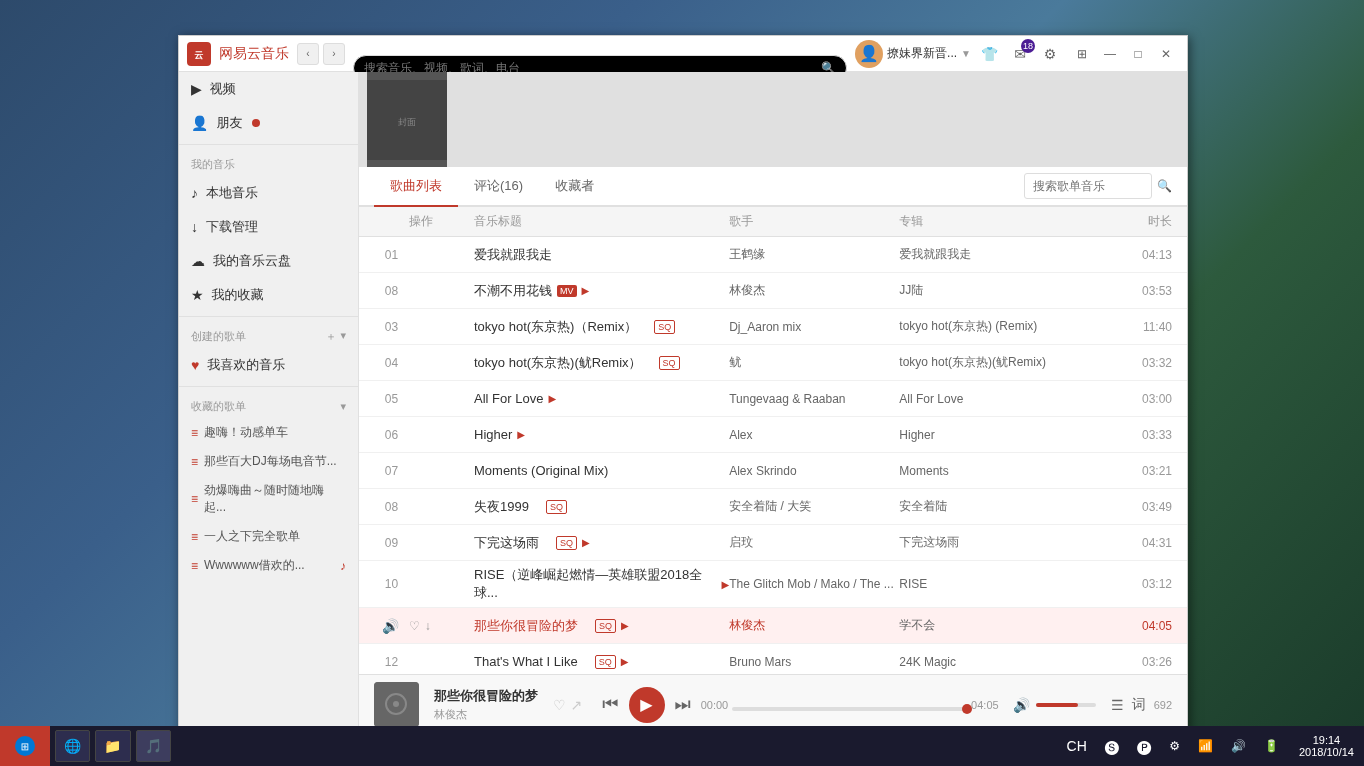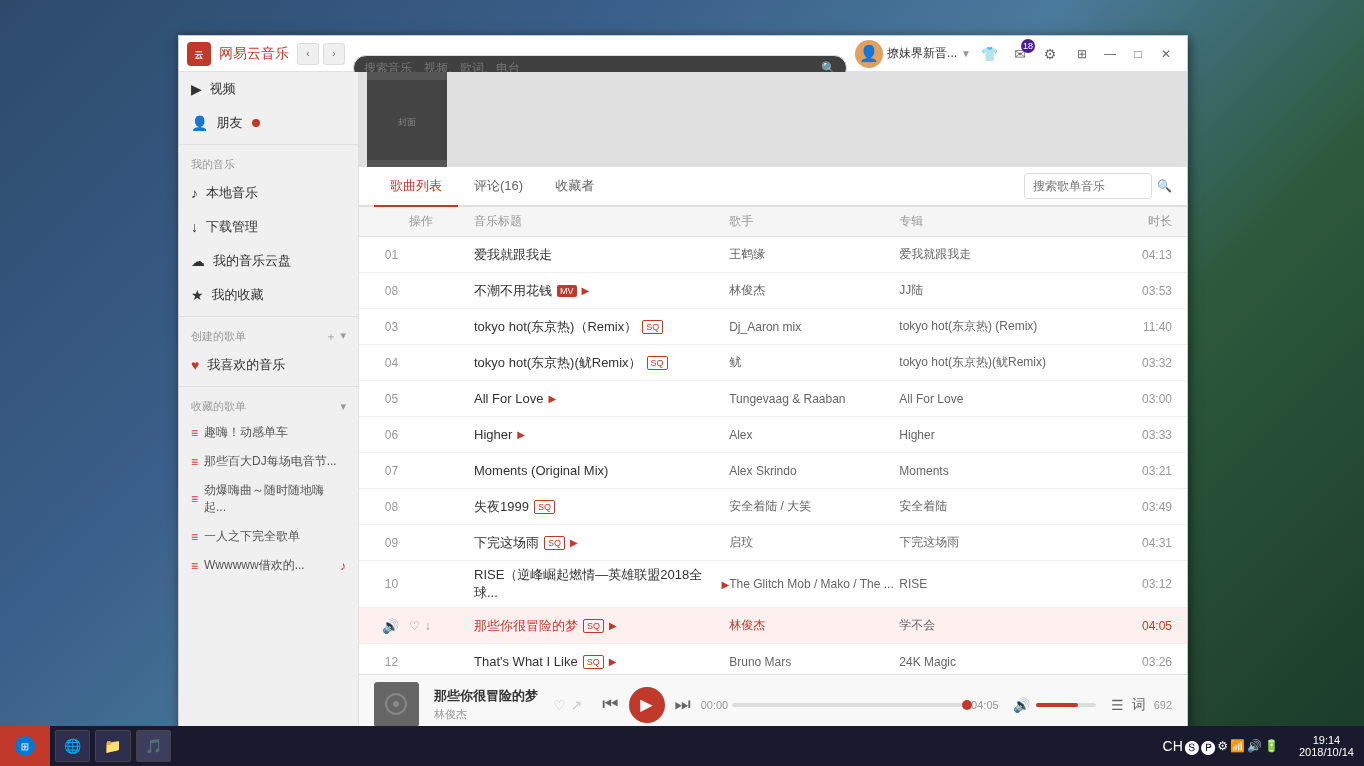--- a/index.html
+++ b/index.html
@@ -5,33 +5,33 @@
     * { box-sizing: border-box; margin: 0; padding: 0; }
     body { font-family: 'Microsoft YaHei', Arial, sans-serif; font-size: 12px; background: #4a5568; overflow: hidden; width: 1364px; height: 766px; }
     
     .desktop { width: 1364px; height: 766px; position: relative; background: linear-gradient(135deg, #2d4a6b 0%, #3a5f8a 30%, #4a7a9b 50%, #2d5a3d 70%, #1a3a2a 100%); }
 
     
     .taskbar { position: absolute; bottom: 0; left: 0; right: 0; height: 40px; background: #1a1a2e; display: flex; align-items: center; z-index: 100; }
     .taskbar-start { width: 50px; height: 40px; background: #c0392b; display: flex; align-items: center; justify-content: center; }
     .taskbar-items { display: flex; align-items: center; flex: 1; height: 100%; padding: 0 5px; gap: 5px; }
     .taskbar-item { height: 32px; padding: 0 8px; background: #2d2d4e; border: 1px solid #444; display: flex; align-items: center; gap: 5px; color: white; font-size: 11px; cursor: pointer; border-radius: 2px; }
-    .taskbar-tray { display: flex; align-items: center; gap: 2px; padding: 0 10px; color: white; font-size: 11px; }
+    .taskbar-tray { display: flex; align-items: center; gap: 18px; padding: 0 10px; color: white; font-size: 11px; }
     .taskbar-clock { display: flex; flex-direction: column; align-items: center; color: white; font-size: 11px; padding: 0 10px; }
 
     
     .app-window { position: absolute; left: 178px; top: 35px; width: 1010px; height: 700px; background: #f5f5f5; border: 1px solid #ccc; box-shadow: 2px 2px 10px rgba(0,0,0,0.5); display: flex; flex-direction: column; }
     
     
     .title-bar { height: 36px; background: white; display: flex; align-items: center; padding: 0 8px; gap: 8px; border-bottom: 1px solid #e0e0e0; }
     .title-logo { width: 24px; height: 24px; background: #c0392b; border-radius: 4px; display: flex; align-items: center; justify-content: center; color: white; font-size: 10px; font-weight: bold; }
     .title-name { color: #c0392b; font-size: 14px; font-weight: normal; }
     .nav-arrows { display: flex; gap: 4px; }
     .nav-btn { width: 22px; height: 22px; border: 1px solid #ddd; background: #f0f0f0; border-radius: 3px; cursor: pointer; display: flex; align-items: center; justify-content: center; font-size: 10px; color: #666; }
-    .search-bar { flex: 1; height: 26px; border: 1px solid #ddd; border-radius: 13px; padding: 0 10px; font-size: 12px; color: #999; background: #404040; display: flex; align-items: center; margin-top: 29px; }
+    .search-bar { flex: 1; height: 26px; border: 1px solid #ddd; border-radius: 13px; padding: 0 10px; font-size: 12px; color: #999; background: #000000; display: flex; align-items: center; margin-top: 29px; }
     .title-controls { display: flex; gap: 4px; align-items: center; }
     .title-avatar { width: 28px; height: 28px; border-radius: 50%; background: #e0a060; overflow: hidden; display: flex; align-items: center; justify-content: center; font-size: 16px; }
     .title-user { font-size: 12px; color: #333; }
     .title-icons { display: flex; gap: 8px; align-items: center; }
     .title-icon-btn { width: 22px; height: 22px; display: flex; align-items: center; justify-content: center; cursor: pointer; color: #666; font-size: 14px; }
     .window-controls { display: flex; gap: 2px; }
     .win-btn { width: 26px; height: 26px; border: none; cursor: pointer; display: flex; align-items: center; justify-content: center; font-size: 12px; color: #666; background: transparent; }
 
     
     .content-area { display: flex; flex: 1; overflow: hidden; }
@@ -69,38 +69,38 @@
     .song-row.playing { background: #fff5f5; }
     .song-row.active-row { background: #fff0f0; }
     .song-num { width: 35px; color: #999; font-size: 12px; text-align: center; }
     .song-ops { width: 65px; display: flex; gap: 5px; opacity: 0; }
     .song-row.playing .song-ops { opacity: 1; }
     .op-btn { color: #999; cursor: pointer; font-size: 12px; }
     .song-title-col { flex: 3; display: flex; align-items: center; gap: 5px; }
     .song-title-text { font-size: 13px; color: #333; }
     .song-title-text.playing { color: #c0392b; }
     .song-tag { background: #c0392b; color: white; font-size: 9px; padding: 1px 3px; border-radius: 2px; }
-    .song-tag-sq { border: 1px solid #c0392b; color: #c0392b; background: transparent; font-size: 9px; padding: 1px 3px; border-radius: 2px; }
+    .song-tag-sq { border: 1px solid #c0392b; color: #c0392b; background: transparent; font-size: 9px; padding: 1px 3px; border-radius: 2px; margin-left: 12px; }
     .play-icon-small { color: #c0392b; font-size: 10px; cursor: pointer; }
     .song-artist { flex: 2; font-size: 12px; color: #666; }
     .song-artist.playing { color: #c0392b; }
     .song-album-col { flex: 2.5; font-size: 12px; color: #666; }
     .song-duration { width: 60px; font-size: 12px; color: #999; text-align: right; }
     .song-duration.playing { color: #c0392b; }
 
     
     .player-bar { height: 60px; background: #f8f8f8; border-top: 1px solid #e0e0e0; display: flex; align-items: center; padding: 0 15px; gap: 15px; flex-shrink: 0; }
     .player-thumb { width: 45px; height: 45px; background: #888; border-radius: 4px; overflow: hidden; display: flex; align-items: center; justify-content: center; }
     .player-info { display: flex; flex-direction: column; gap: 2px; }
     .player-title { font-size: 13px; color: #333; font-weight: bold; max-width: 160px; overflow: hidden; text-overflow: ellipsis; white-space: nowrap; }
     .player-artist { font-size: 11px; color: #999; }
     .player-controls { display: flex; align-items: center; gap: 10px; flex: 1; }
     .ctrl-btn { cursor: pointer; color: #666; font-size: 18px; background: none; border: none; }
     .ctrl-btn.play { width: 36px; height: 36px; border-radius: 50%; background: #c0392b; color: white; display: flex; align-items: center; justify-content: center; font-size: 16px; }
-    .progress-area { flex: 1; display: flex; align-items: center; gap: 4px; }
+    .progress-area { flex: 1; display: flex; align-items: flex-end; gap: 4px; }
     .time-label { font-size: 11px; color: #999; white-space: nowrap; }
     .progress-bar { flex: 1; height: 4px; background: #ddd; border-radius: 2px; cursor: pointer; position: relative; }
     .progress-fill { height: 100%; background: #c0392b; border-radius: 2px; width: 0%; }
     .progress-dot { width: 10px; height: 10px; background: #c0392b; border-radius: 50%; position: absolute; top: -3px; right: -5px; }
     .volume-area { display: flex; align-items: center; gap: 5px; }
     .volume-icon { font-size: 14px; color: #666; cursor: pointer; }
     .volume-bar { width: 60px; height: 4px; background: #ddd; border-radius: 2px; cursor: pointer; position: relative; }
     .volume-fill { height: 100%; background: #c0392b; border-radius: 2px; width: 70%; }
     .player-extra-icons { display: flex; gap: 8px; align-items: center; }
     .extra-btn { color: #666; cursor: pointer; font-size: 14px; }

